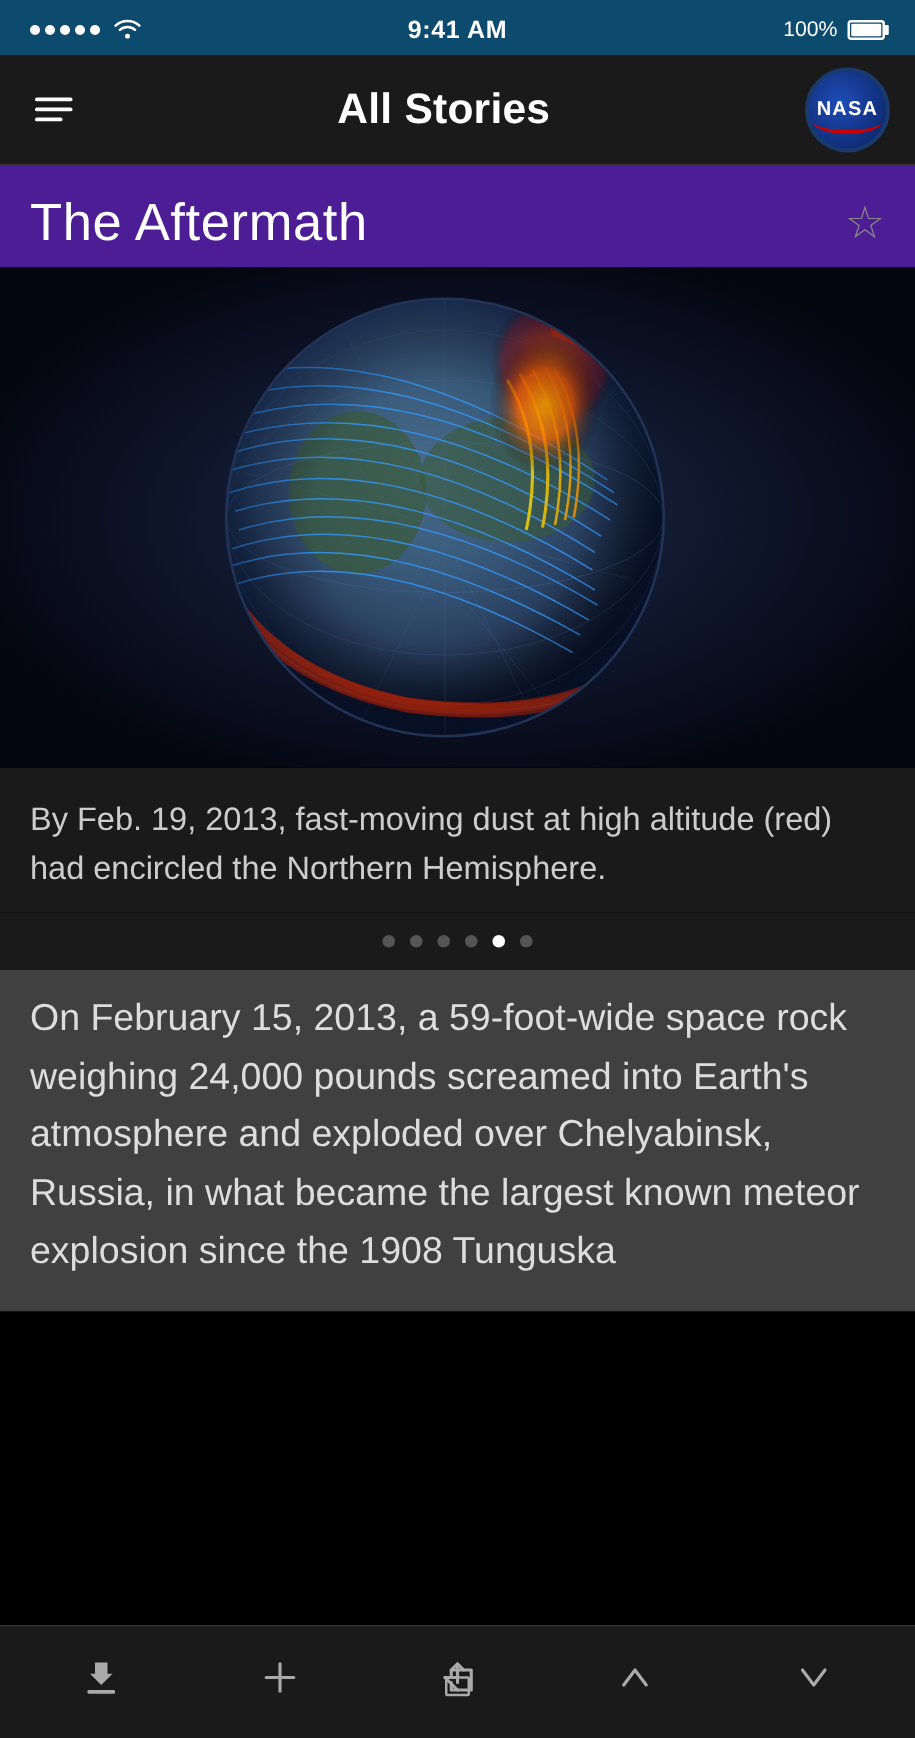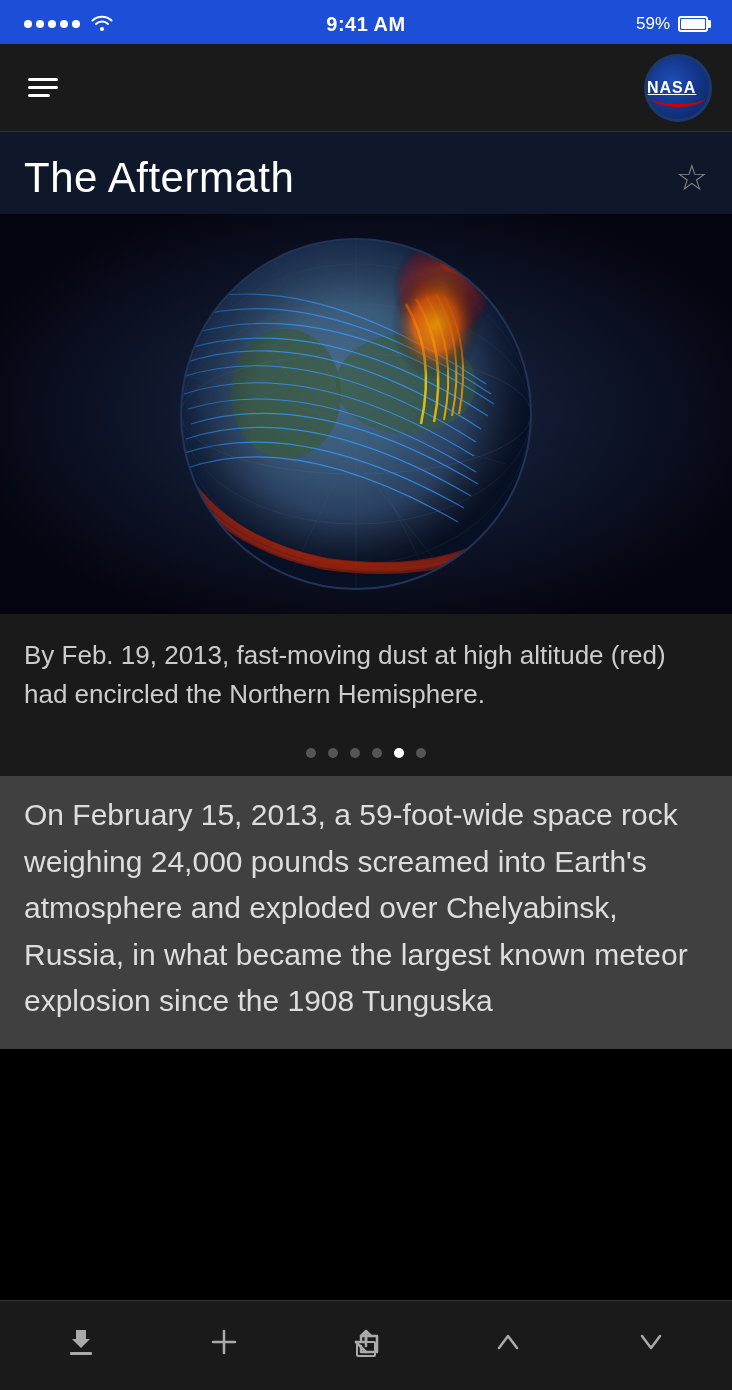--- a/index.html
+++ b/index.html
@@ -13,21 +13,21 @@
       color: #fff;
       overflow-x: hidden;
     }
 
     
     .status-bar {
       display: flex;
       justify-content: space-between;
       align-items: center;
       padding: 10px 24px 6px;
-      background: #1d4ed8;
+      background: #0c4a6e;
       height: 44px;
     }
     .status-left {
       display: flex;
       align-items: center;
       gap: 5px;
     }
     .signal-dots {
       display: flex; gap: 4px; align-items: center;
     }
@@ -130,24 +130,23 @@
       position: relative;
       cursor: pointer;
     }
     .nasa-logo-inner {
       width: 100%;
       height: 100%;
       background: radial-gradient(circle at 40% 40%, #1e4db7, #0a1f5c);
       border-radius: 50%;
       display: flex;
       flex-direction: column;
-      align-items: flex-start;
+      align-items: center;
       justify-content: center;
       position: relative;
-      text-decoration: underline;
     }
     .nasa-text {
       font-size: 16px;
       font-weight: 900;
       color: #fff;
       letter-spacing: 1px;
       font-family: 'Arial Black', sans-serif;
       line-height: 1;
     }
     .nasa-swoosh {
@@ -160,21 +159,21 @@
       border-bottom: 3px solid #cc0000;
       border-top: none;
     }
 
     
     .story-header {
       display: flex;
       justify-content: space-between;
       align-items: center;
       padding: 22px 24px 12px;
-      background: #0f172a;
+      background: #4c1d95;
     }
     .story-title {
       font-size: 42px;
       font-weight: 300;
       color: #fff;
       letter-spacing: 0.5px;
     }
     .star-icon {
       font-size: 36px;
       color: #888;
@@ -289,35 +288,36 @@
     <span class="wifi-icon">
       <svg width="22" height="18" viewBox="0 0 22 18" fill="white">
         <path d="M11 14a2 2 0 1 1 0 4 2 2 0 0 1 0-4z"></path>
         <path d="M4.93 10.93a9 9 0 0 1 12.14 0" stroke="white" stroke-width="2" fill="none" stroke-linecap="round"></path>
         <path d="M1.46 7.46a14 14 0 0 1 19.08 0" stroke="white" stroke-width="2" fill="none" stroke-linecap="round"></path>
       </svg>
     </span>
   </div>
   <span class="status-time">9:41 AM</span>
   <div class="status-right">
-    <span>59%</span>
+    <span>100%</span>
     <div class="battery-container">
       <div class="battery-icon">
         <div class="battery-fill"></div>
       </div>
     </div>
   </div>
 </div>
 
 <div class="nav-bar">
   <div class="nav-menu-icon">
     <div class="nav-menu-line"></div>
     <div class="nav-menu-line"></div>
     <div class="nav-menu-line short"></div>
   </div>
+  <span class="nav-title">All Stories</span>
   <div class="nasa-logo">
     <div class="nasa-logo-inner">
       <span class="nasa-text">NASA</span>
       <div class="nasa-swoosh"></div>
     </div>
   </div>
 </div>
 
 <div class="story-header">
   <span class="story-title">The Aftermath</span>

